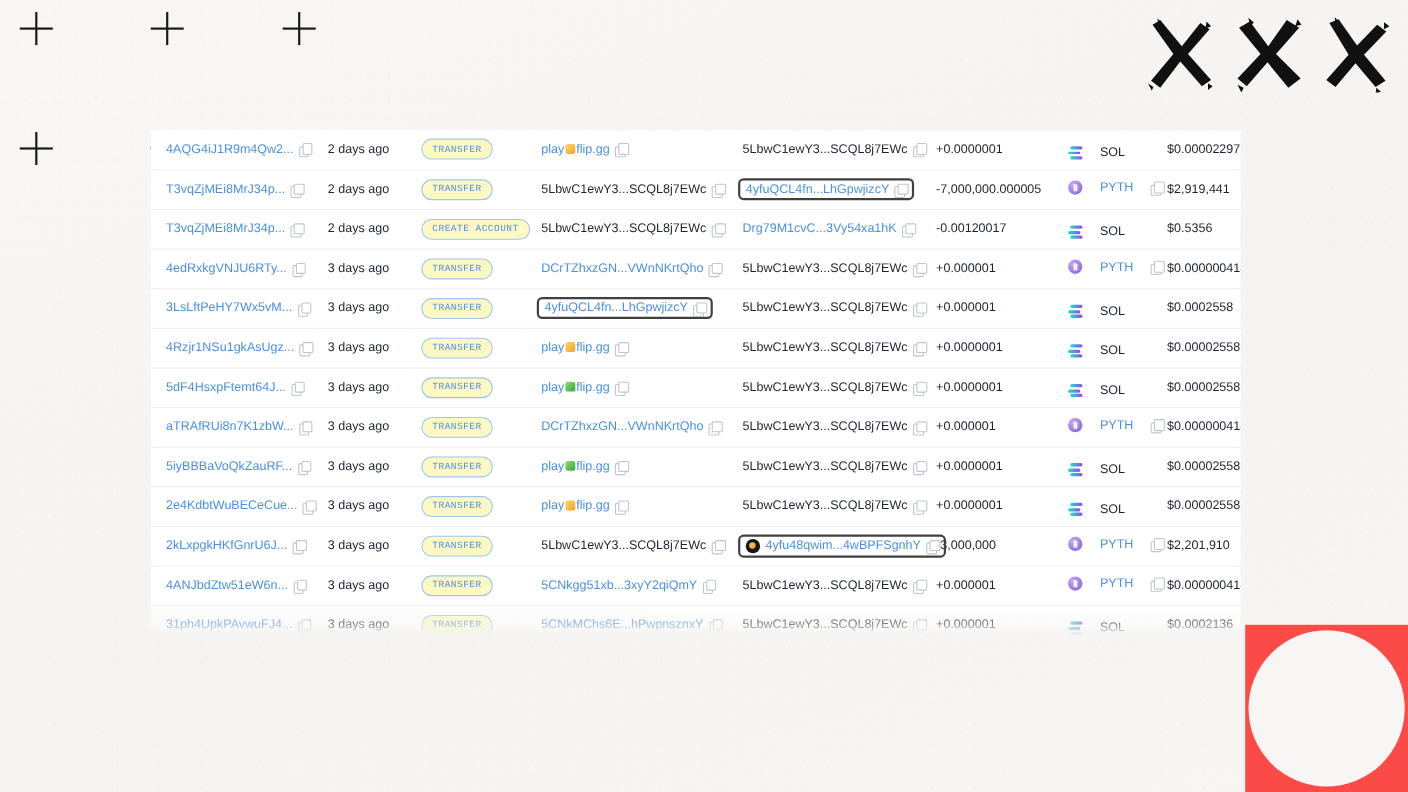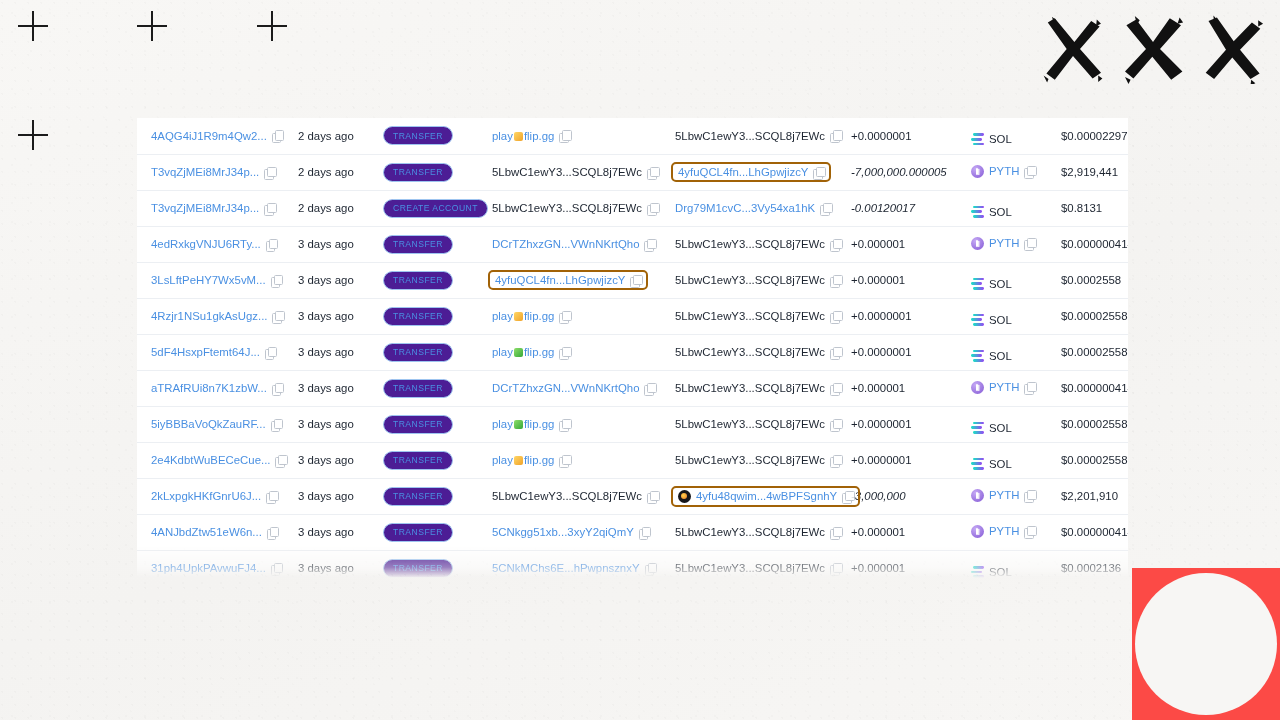--- a/index.html
+++ b/index.html
@@ -106,21 +106,21 @@
 
   .cell-inner {
     display: inline-flex;
     align-items: center;
     gap: 5px;
     padding: 3px 4px;
     border-radius: 4px;
     position: relative;
   }
   .cell-inner.highlight {
-    border: 2px solid #a16207;
+    border: 2px solid #404040;
     border-radius: 5px;
     padding: 2px 5px;
   }
 
   
   .copy-icon {
     display: inline-block;
     width: 11px;
     height: 11px;
     position: relative;
@@ -148,32 +148,33 @@
 
   
   .badge {
     display: inline-block;
     border: 1px solid #9ec5f0;
     border-radius: 13px;
     color: #4a90e2;
     font-size: 8.6px;
     letter-spacing: .45px;
     padding: 3.5px 9px;
-    background: #4c1d95;
+    background: #fef9c3;
     white-space: nowrap;
+    font-family: Liberation Mono, monospace;
   }
 
   .amt-pos { color: #2bab6d; }
-  .amt-neg { color: #e2403a; font-style: italic; }
+  .amt-neg { color: #e2403a; }
 
   
   .tok {
     display: inline-flex;
     align-items: center;
-    gap: 5px;
+    gap: 16px;
   }
   .sol-glyph {
     width: 13px; height: 12px;
     display: inline-flex;
     flex-direction: column;
     justify-content: space-between;
     flex: 0 0 auto;
   }
   .sol-glyph i {
     display: block;
@@ -375,21 +376,21 @@
             </span></td>
           <td class="amt-neg">-0.00120017</td>
           <td><span class="tok">
               <span class="sol-glyph">
                 <i></i>
                 <i></i>
                 <i></i>
               </span>
               <span>SOL</span>
             </span></td>
-          <td>$0.8131</td>
+          <td>$0.5356</td>
         </tr>
         <tr>
           <td><span class="cell-inner">
               <a class="link">4edRxkgVNJU6RTy...</a>
               <span class="copy-icon"></span>
             </span></td>
           <td>3 days ago</td>
           <td><span class="badge">TRANSFER</span></td>
           <td><span class="cell-inner">
               <a class="link">DCrTZhxzGN...VWnNKrtQho</a>

